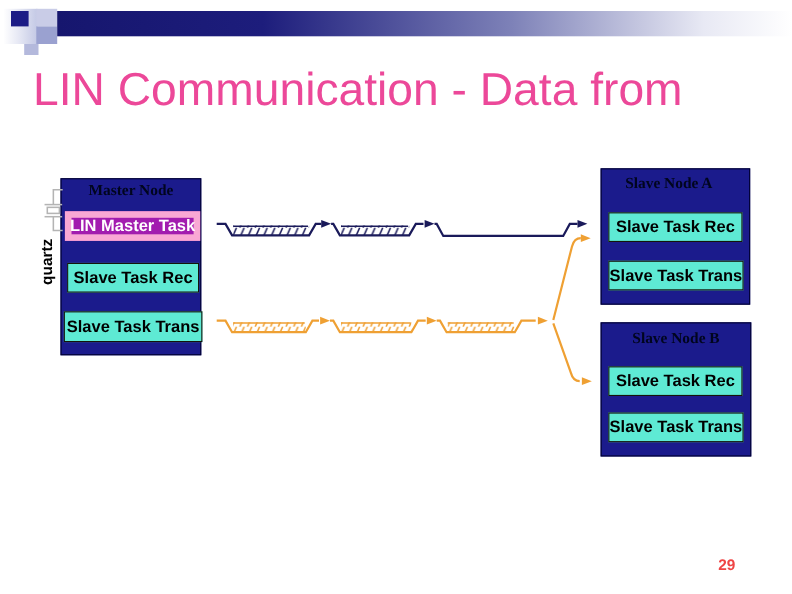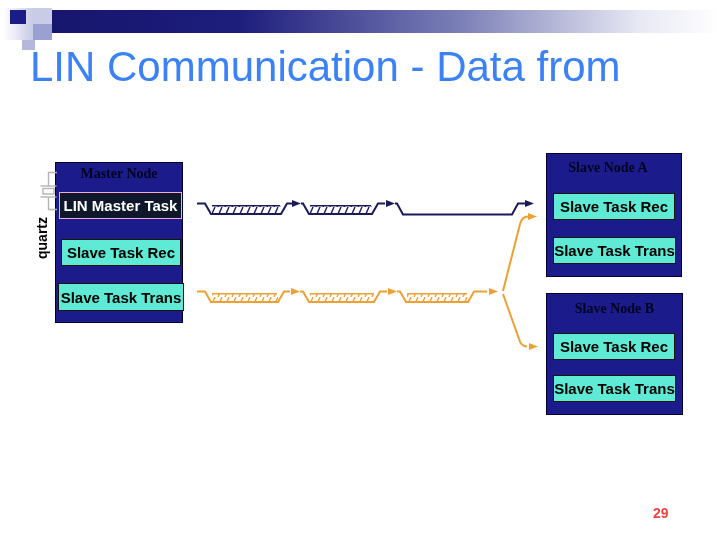--- a/index.html
+++ b/index.html
@@ -12,31 +12,31 @@
   .deco-grad-sq{left:3px;top:8px;width:31px;height:32px;
     background:linear-gradient(90deg,#ffffff 0%,#e6e8f4 45%,#c3c8e5 100%);}
   .deco-navy-sq{left:10px;top:10px;width:16px;height:14px;background:#1c1c86;}
   .deco-lav-sq{left:33px;top:8px;width:19px;height:16px;background:#c9cce7;}
   .deco-med-sq{left:33px;top:24px;width:19px;height:16px;background:#9aa1d0;}
   .deco-sm-sq{left:22px;top:40px;width:13px;height:10px;background:#b4b9dc;}
   .deco-bar{left:52px;top:10px;width:668px;height:23px;
     background:linear-gradient(90deg,#16166e 0%,#1d1d7c 28%,#7e82b8 62%,#e8e9f4 88%,#ffffff 100%);}
   
   .slide-title{
-    position:absolute;left:30px;top:42px;width:660px;
-    font-size:42px;line-height:50px;color:#3b82f6;white-space:pre;
+    position:absolute;left:30px;top:56px;width:660px;
+    font-size:42px;line-height:50px;color:#ec4899;white-space:pre;
   }
   
   .node-box{position:absolute;background:#1b1b8c;border:1px solid #000030;box-sizing:border-box;}
   .node-title{position:absolute;font-weight:bold;font-size:14px;color:#00051e;
     text-align:center;white-space:nowrap;font-family:Liberation Serif, serif;}
   .task{position:absolute;display:flex;align-items:center;justify-content:center;
     font-weight:bold;font-size:15px;white-space:nowrap;box-sizing:border-box;overflow:visible;}
   .task-orange{background:#5eead4;color:#000000;border:1px solid #14140a;}
-  .task-navy{background:#0f172a;color:#ffffff;border:1px solid #f9a8d4;}
+  .task-navy{background:#a21caf;color:#ffffff;border:6px solid #f9a8d4;}
   
   .quartz-label{
     position:absolute;left:12px;top:230px;width:60px;height:16px;
     transform:rotate(-90deg);font-weight:bold;font-size:14px;color:#000000;
     text-align:center;white-space:nowrap;
   }
   
   .page-number{position:absolute;left:653px;top:505px;font-weight:bold;font-size:14px;color:#ef4444;}
   
   .overlay{position:absolute;left:0;top:0;width:720px;height:540px;}

